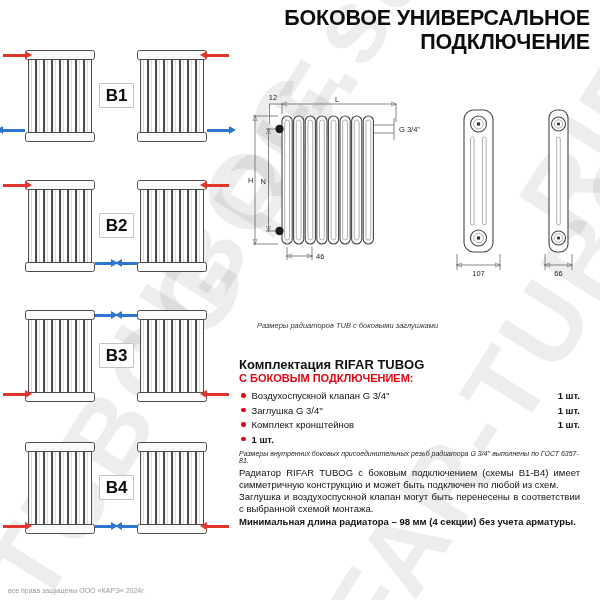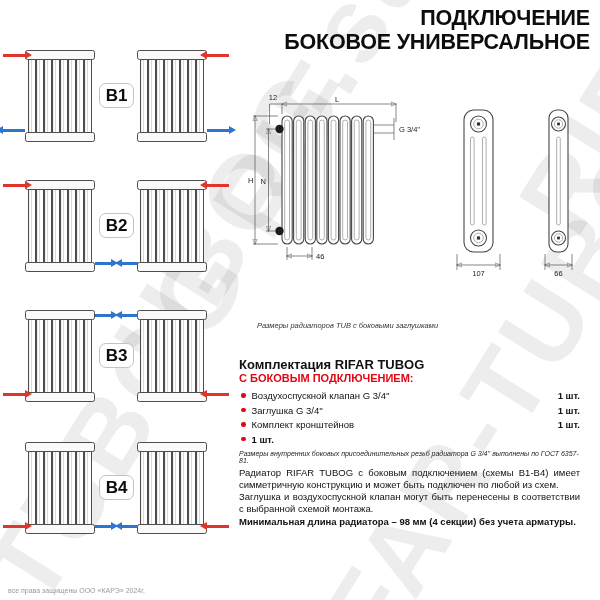--- a/index.html
+++ b/index.html
@@ -16,21 +16,21 @@
   .scheme{position:absolute;left:0;width:232px;height:92px;z-index:2;}
   .rad{position:absolute;top:0;width:64px;height:92px;box-sizing:border-box;padding:7px 0;
        background:repeating-linear-gradient(90deg,#4c4c4c 0 1px,#f0f0f0 1px 2px,#fff 2px 3.2px,
                   #d9d9d9 3.2px 4.2px,#fff 4.2px 7px,#4c4c4c 7px 8px);
        background-clip:content-box;}
   .rad::before,.rad::after{content:"";position:absolute;left:-3px;right:-3px;height:8px;
        background:#fafafa;border:1px solid #4c4c4c;border-radius:2.5px;}
   .rad::before{top:0}.rad::after{bottom:0}
   .rad.l{left:28px}.rad.r{left:140px}
   .blabel{position:absolute;left:99px;top:33px;width:33px;height:23px;border:1.5px solid #c2c2c2;
-          border-radius:7px;background:#fff;display:flex;align-items:center;justify-content:center;
+          border-radius:1px;background:#fff;display:flex;align-items:center;justify-content:center;
           font-weight:800;font-size:17px;color:#0c0c0c;}
   .arr{position:absolute;width:22px;height:2.6px;background:var(--c);}
   .arr.short{width:16px;}
   .arr.red{--c:#e0352b;}
   .arr.blue{--c:#2e75cf;}
   .arr::after{content:"";position:absolute;top:50%;transform:translateY(-50%);
       border-top:4.5px solid transparent;border-bottom:4.5px solid transparent;}
   .arr.dir-right::after{left:100%;border-left:7px solid var(--c);}
   .arr.dir-left::after{right:100%;border-right:7px solid var(--c);}
   
@@ -62,22 +62,22 @@
 <body>
 
 <div class="page">
 
   <div class="wm" style="left:-40px;top:560px">TUBOG RIF</div>
   <div class="wm" style="left:240px;top:700px">RIFAR-TUBOG.su</div>
   <div class="wm" style="left:495px;top:190px">RIF</div>
   <div class="wm" style="left:90px;top:330px">UBOG.su</div>
 
   <div class="title">
+    <div>БОКОВОЕ УНИВЕРСАЛЬНОЕ</div>
     <div>ПОДКЛЮЧЕНИЕ</div>
-    <div>БОКОВОЕ УНИВЕРСАЛЬНОЕ</div>
   </div>
 
   <div class="scheme" style="top:50px">
     <div class="rad l"></div>
     <div class="rad r"></div>
     <div class="blabel">B1</div>
     <div class="arr red dir-right" style="left:3px;top:4px"></div>
     <div class="arr blue dir-left" style="left:3px;top:79px"></div>
     <div class="arr red dir-left" style="left:207px;top:4px"></div>
     <div class="arr blue dir-right" style="left:207px;top:79px"></div>

